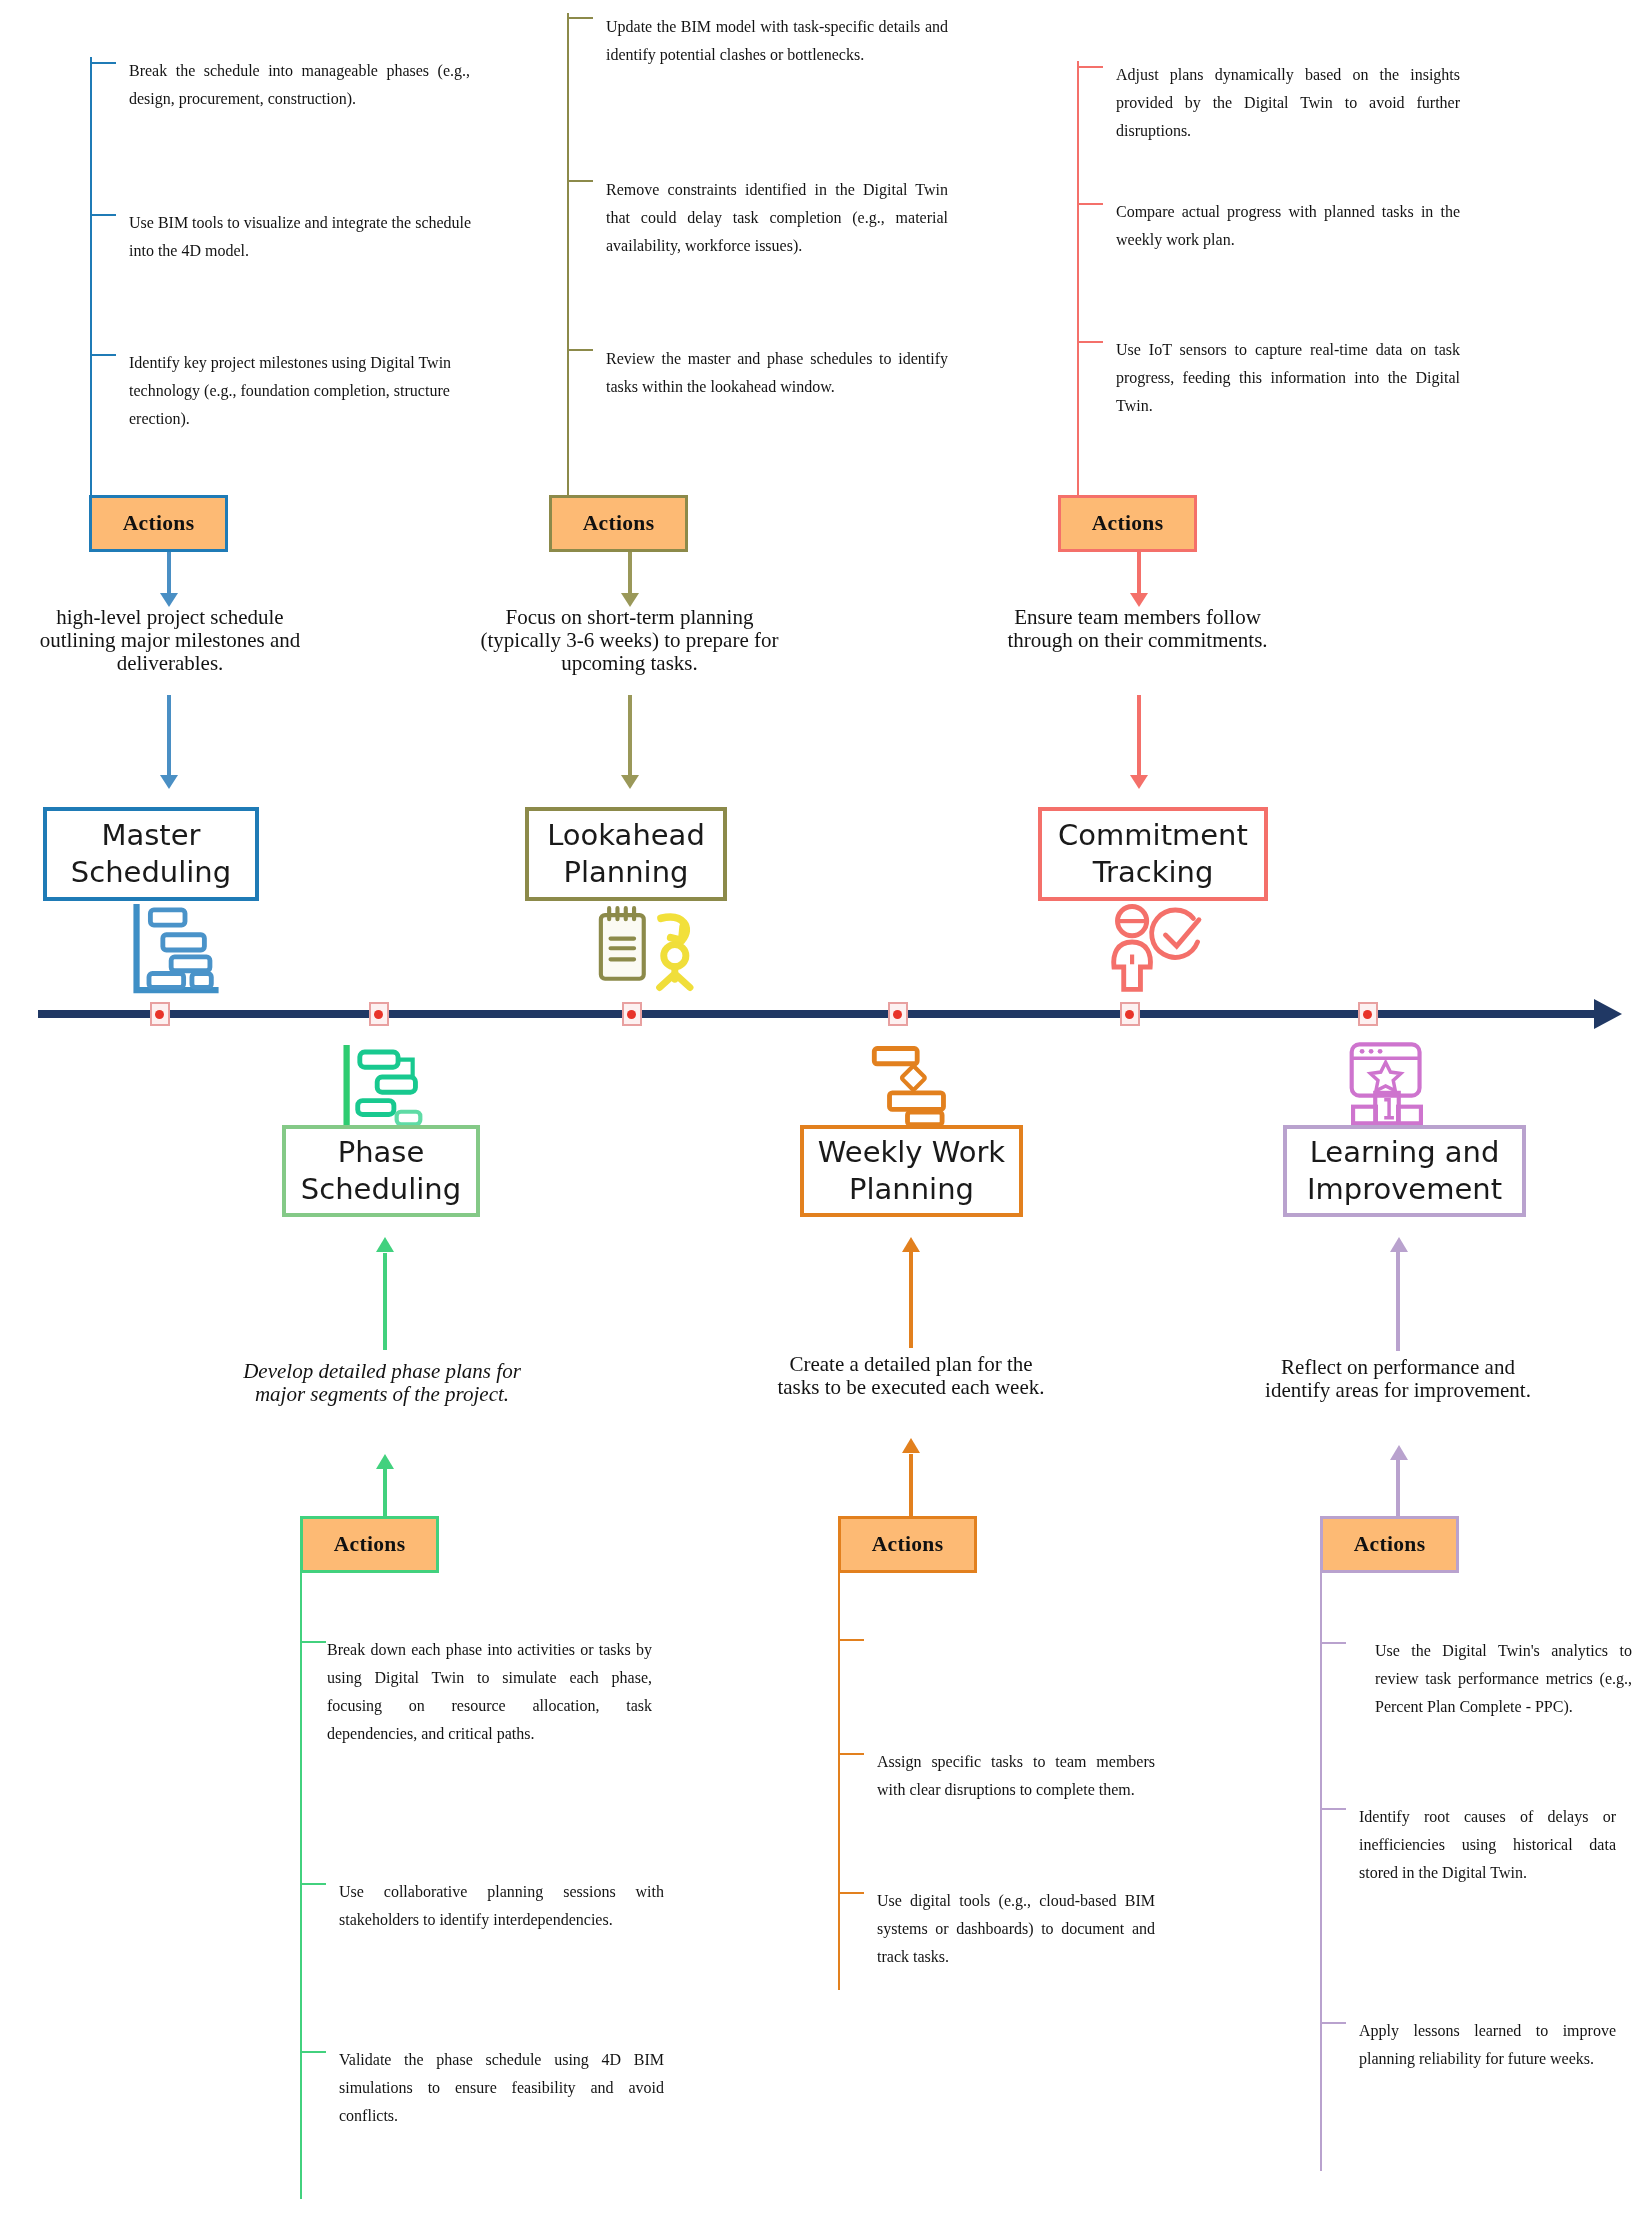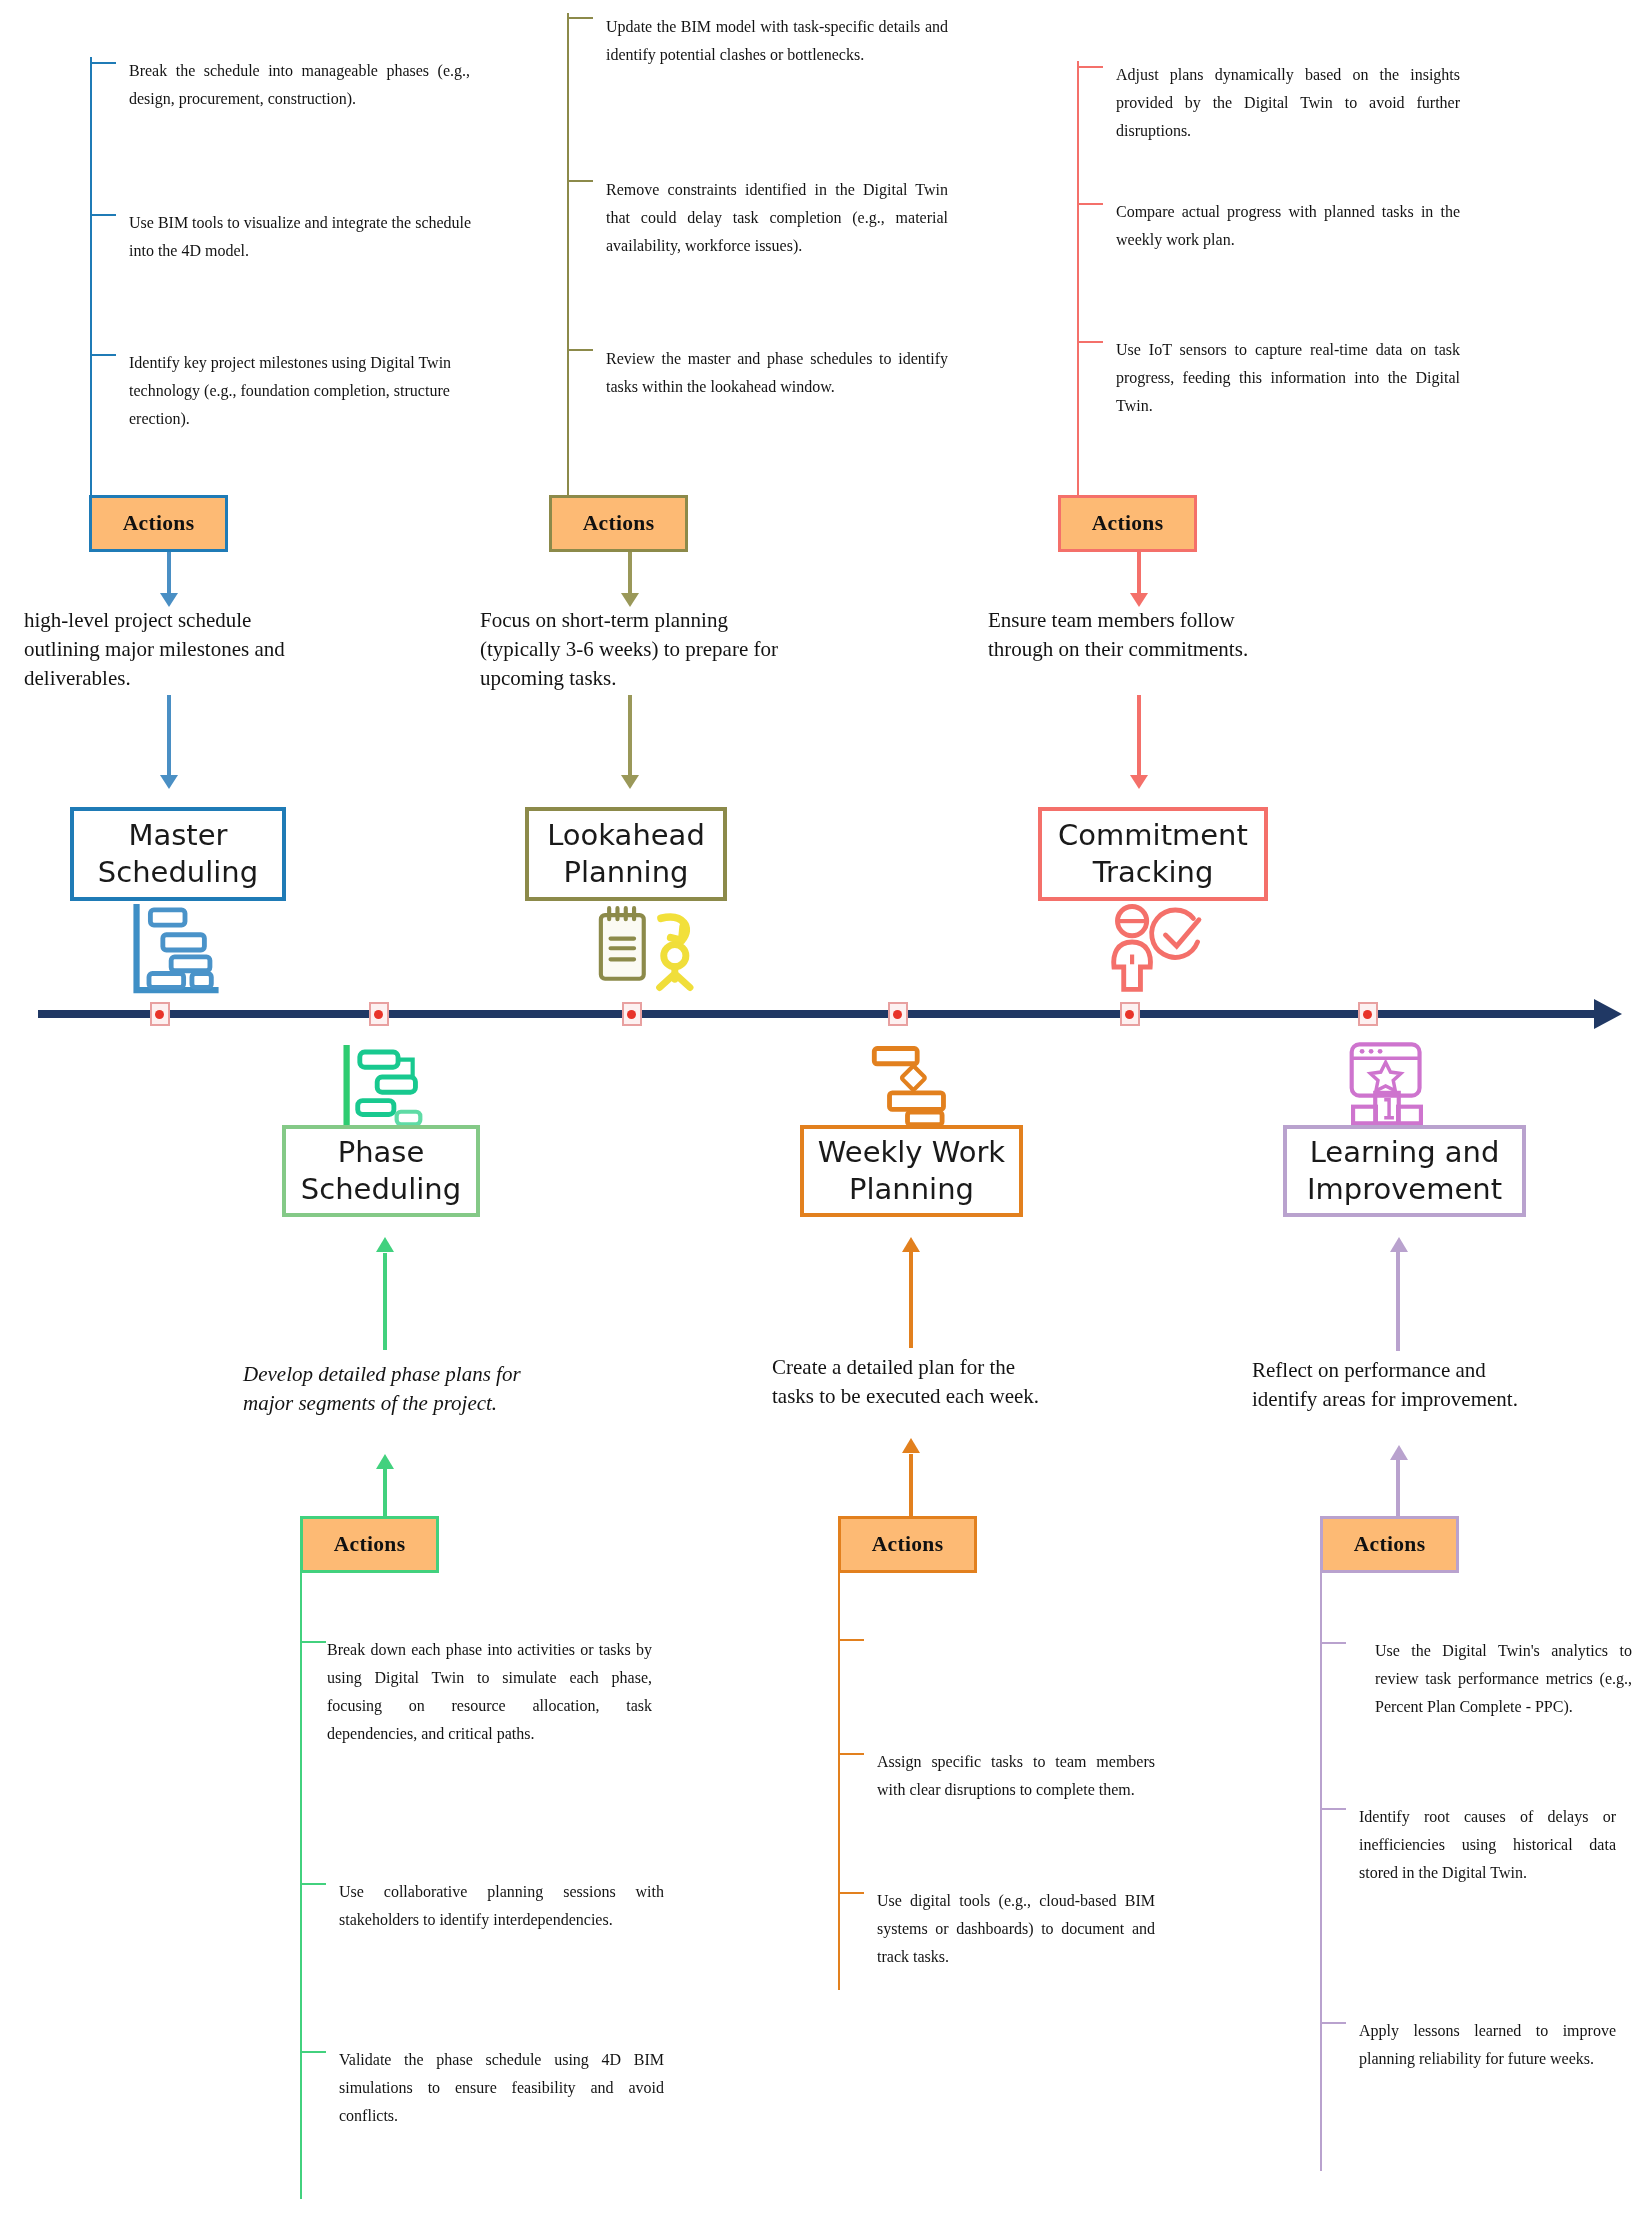--- a/index.html
+++ b/index.html
@@ -20,21 +20,21 @@
                background:#fdba74;display:flex;align-items:center;justify-content:center;}
   .actions-box span{font-weight:bold;font-size:21.6px;letter-spacing:0.3px;color:#111;}
 
   
   .node{position:absolute;box-sizing:border-box;border-style:solid;border-width:4.2px;background:#fff;
         display:flex;align-items:center;justify-content:center;text-align:center;}
   .node span{font-family:"DejaVu Sans","Liberation Sans",sans-serif;
              font-size:29px;line-height:37px;color:#1a1a1a;font-weight:400;}
 
   
-  .caption{position:absolute;font-size:21px;line-height:29px;color:#131313;}
+  .caption{position:absolute;text-align:center;font-size:21px;line-height:23px;color:#131313;}
 
   
   .vline{position:absolute;width:0;border-left-style:solid;}
   .arrow-d{position:absolute;width:0;height:0;border-left:9px solid transparent;border-right:9px solid transparent;}
   .arrow-u{position:absolute;width:0;height:0;border-left:9px solid transparent;border-right:9px solid transparent;}
 
   
   #timeline{position:absolute;left:38px;top:1010px;width:1561px;height:8.3px;background:#203864;}
   #timeline-head{position:absolute;left:1594px;top:999px;width:0;height:0;
                  border-top:15.3px solid transparent;border-bottom:15.3px solid transparent;
@@ -92,21 +92,21 @@
 
 <div class="actions-box" style="left:89px;top:495px;width:139px;height:57px;border-color:#1F7BB6;">
   <span>Actions</span>
 </div>
 <div class="vline" style="left:167px;top:552px;height:43px;border-left-width:4.2px;border-left-color:#4A8FC4;"></div>
 <div class="arrow-d" style="left:160px;top:593px;border-top:14px solid #4A8FC4;"></div>
 <div class="caption" style="left:24px;top:606px;width:292px;"><span>high-level project schedule outlining major milestones and deliverables.</span></div>
 <div class="vline" style="left:167px;top:695px;height:82px;border-left-width:4.2px;border-left-color:#4A8FC4;"></div>
 <div class="arrow-d" style="left:160px;top:775px;border-top:14px solid #4A8FC4;"></div>
 
-<div class="node" style="left:70px;top:807px;width:216px;height:94px;border-color:#1F7BB6;">
+<div class="node" style="left:43px;top:807px;width:216px;height:94px;border-color:#1F7BB6;">
   <span><span>Master</span><br><span>Scheduling</span></span>
 </div>
 
 <svg class="icon" style="left:131px;top:904px;" width="90" height="92" viewBox="0 0 130 132">
   <path d="M8 4 V124 H122" stroke="#3E8FC6" stroke-width="9" fill="none" stroke-linecap="square"></path>
   <rect x="28" y="8" width="50" height="22" rx="5" stroke="#4A93C9" stroke-width="7" fill="#fff"></rect>
   <rect x="46" y="44" width="60" height="22" rx="5" stroke="#4A93C9" stroke-width="7" fill="#fff"></rect>
   <rect x="58" y="76" width="56" height="20" rx="5" stroke="#4A93C9" stroke-width="7" fill="#fff"></rect>
   <rect x="26" y="100" width="50" height="20" rx="5" stroke="#4A93C9" stroke-width="7" fill="#fff"></rect>
   <rect x="88" y="100" width="28" height="20" rx="5" stroke="#4A93C9" stroke-width="7" fill="#fff"></rect>

